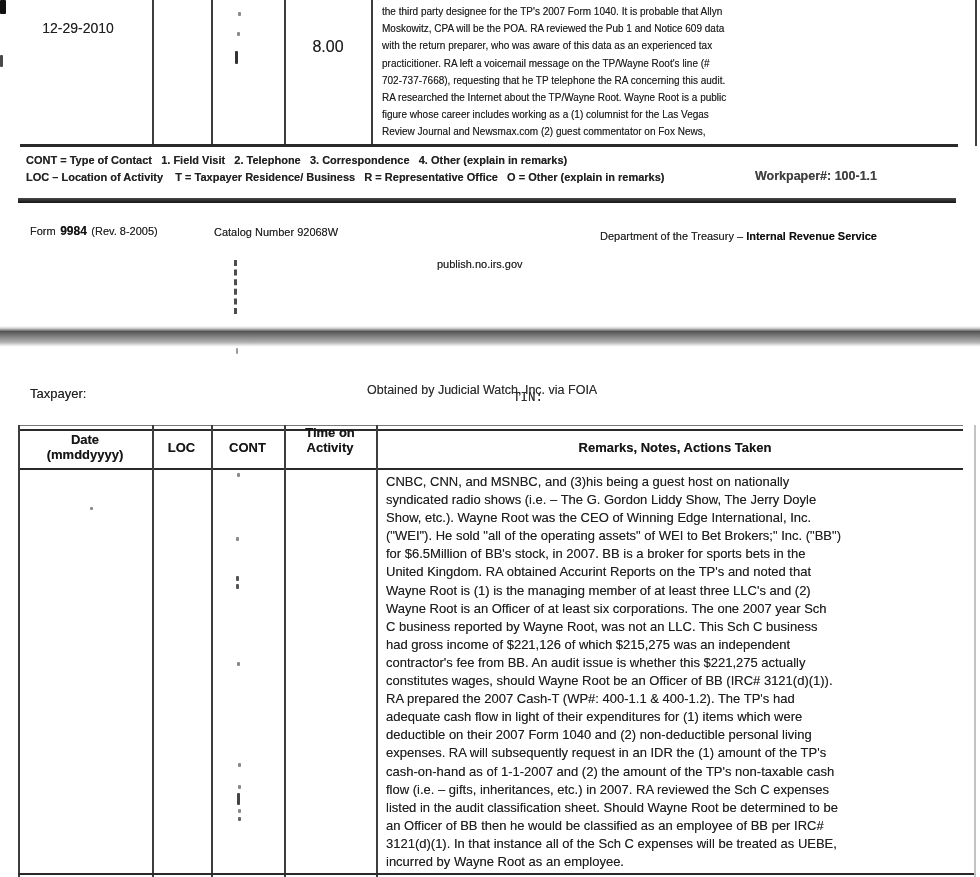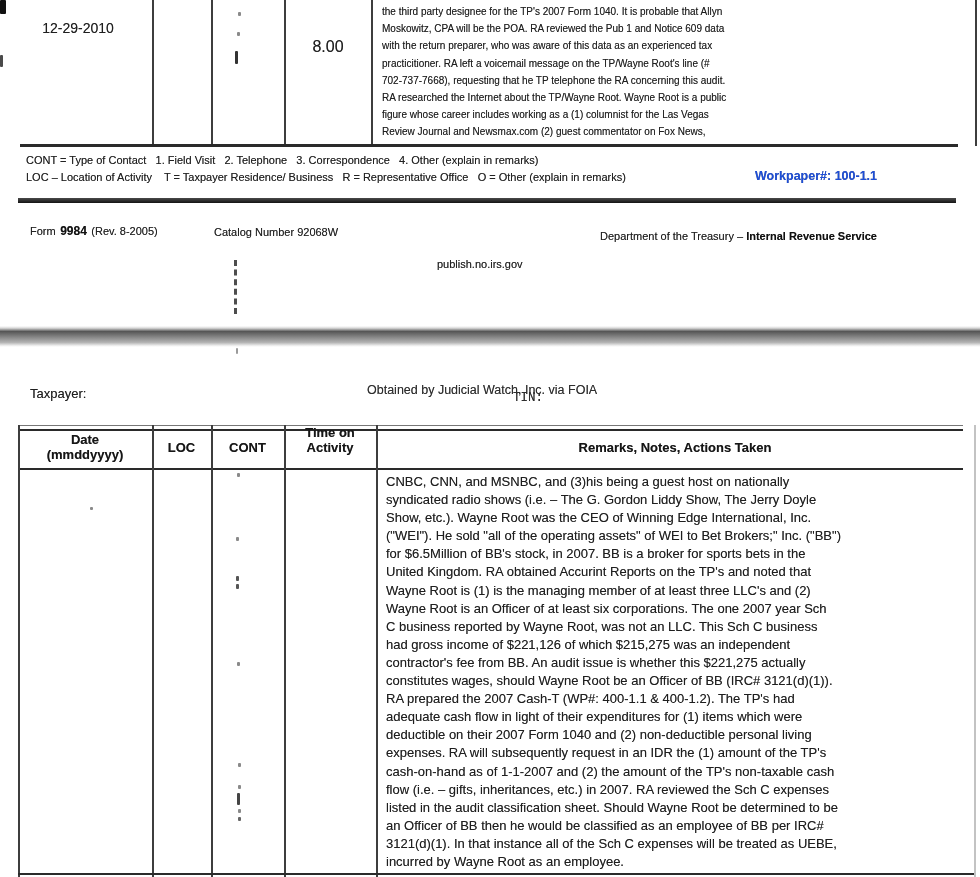--- a/index.html
+++ b/index.html
@@ -1,21 +1,21 @@
 <!DOCTYPE html>
 <html><head>
 <meta charset="utf-8">
 <style>
   html,body{margin:0;padding:0;background:#ffffff;}
   #canvas{position:relative;width:980px;height:877px;background:#ffffff;overflow:hidden;
           font-family:"Liberation Sans","DejaVu Sans",sans-serif;color:#1e1e1e;}
   .abs{position:absolute;}
   .txt{position:absolute;color:#1f1f1f;text-shadow:0 0 .5px rgba(30,30,30,.55);}
   .pre{white-space:pre-line;}
-  .pre1{white-space:pre;}
+  .pre1{white-space:pre;font-weight:bold;}
   .center{text-align:center;}
   .vline{position:absolute;width:2px;background:#3d3d3d;}
   .hline{position:absolute;background:#2a2a2a;}
   .dot{position:absolute;background:#4a4a4a;border-radius:1px;}
   .bold{font-weight:bold;}
   
   #p1-remarks{left:382px;top:3px;width:586px;font-size:10px;line-height:17.2px;}
   #p1-date{left:0;top:20px;width:156px;font-size:14px;}
   #p1-time{left:284px;top:38px;width:88px;font-size:16px;}
   .legend{font-size:11px;color:#222;}
@@ -53,21 +53,21 @@
 practicitioner. RA left a voicemail message on the TP/Wayne Root's line (#
 702-737-7668), requesting that he TP telephone the RA concerning this audit.
 RA researched the Internet about the TP/Wayne Root. Wayne Root is a public
 figure whose career includes working as a (1) columnist for the Las Vegas
 Review Journal and Newsmax.com (2) guest commentator on Fox News,</div>
     <div class="hline" style="left:20px;top:144px;width:938px;height:2.5px;"></div>
   </div>
 
   <div class="txt legend pre1" style="left:26px;top:154px;">CONT = Type of Contact   1. Field Visit   2. Telephone   3. Correspondence   4. Other (explain in remarks)</div>
   <div class="txt legend pre1" style="left:26px;top:171px;">LOC – Location of Activity    T = Taxpayer Residence/ Business   R = Representative Office   O = Other (explain in remarks)</div>
-  <div class="txt bold" style="left:755px;top:169px;font-size:12.5px;color:#1d4ed8;">Workpaper#: 100-1.1</div>
+  <div class="txt bold" style="left:755px;top:169px;font-size:12.5px;color:#404040;">Workpaper#: 100-1.1</div>
 
   <div class="abs" id="rule2"></div>
 
   <div class="txt" style="left:30px;top:221px;">
     <span class="footer-item">Form</span>
     <span class="bold" style="font-size:12px;color:#111;">9984</span>
     <span class="footer-item">(Rev. 8-2005)</span>
   </div>
   <div class="txt footer-item" style="left:214px;top:226px;">Catalog Number 92068W</div>
   <div class="txt footer-item" style="left:437px;top:226px;margin-top:32px;">publish.no.irs.gov</div>

